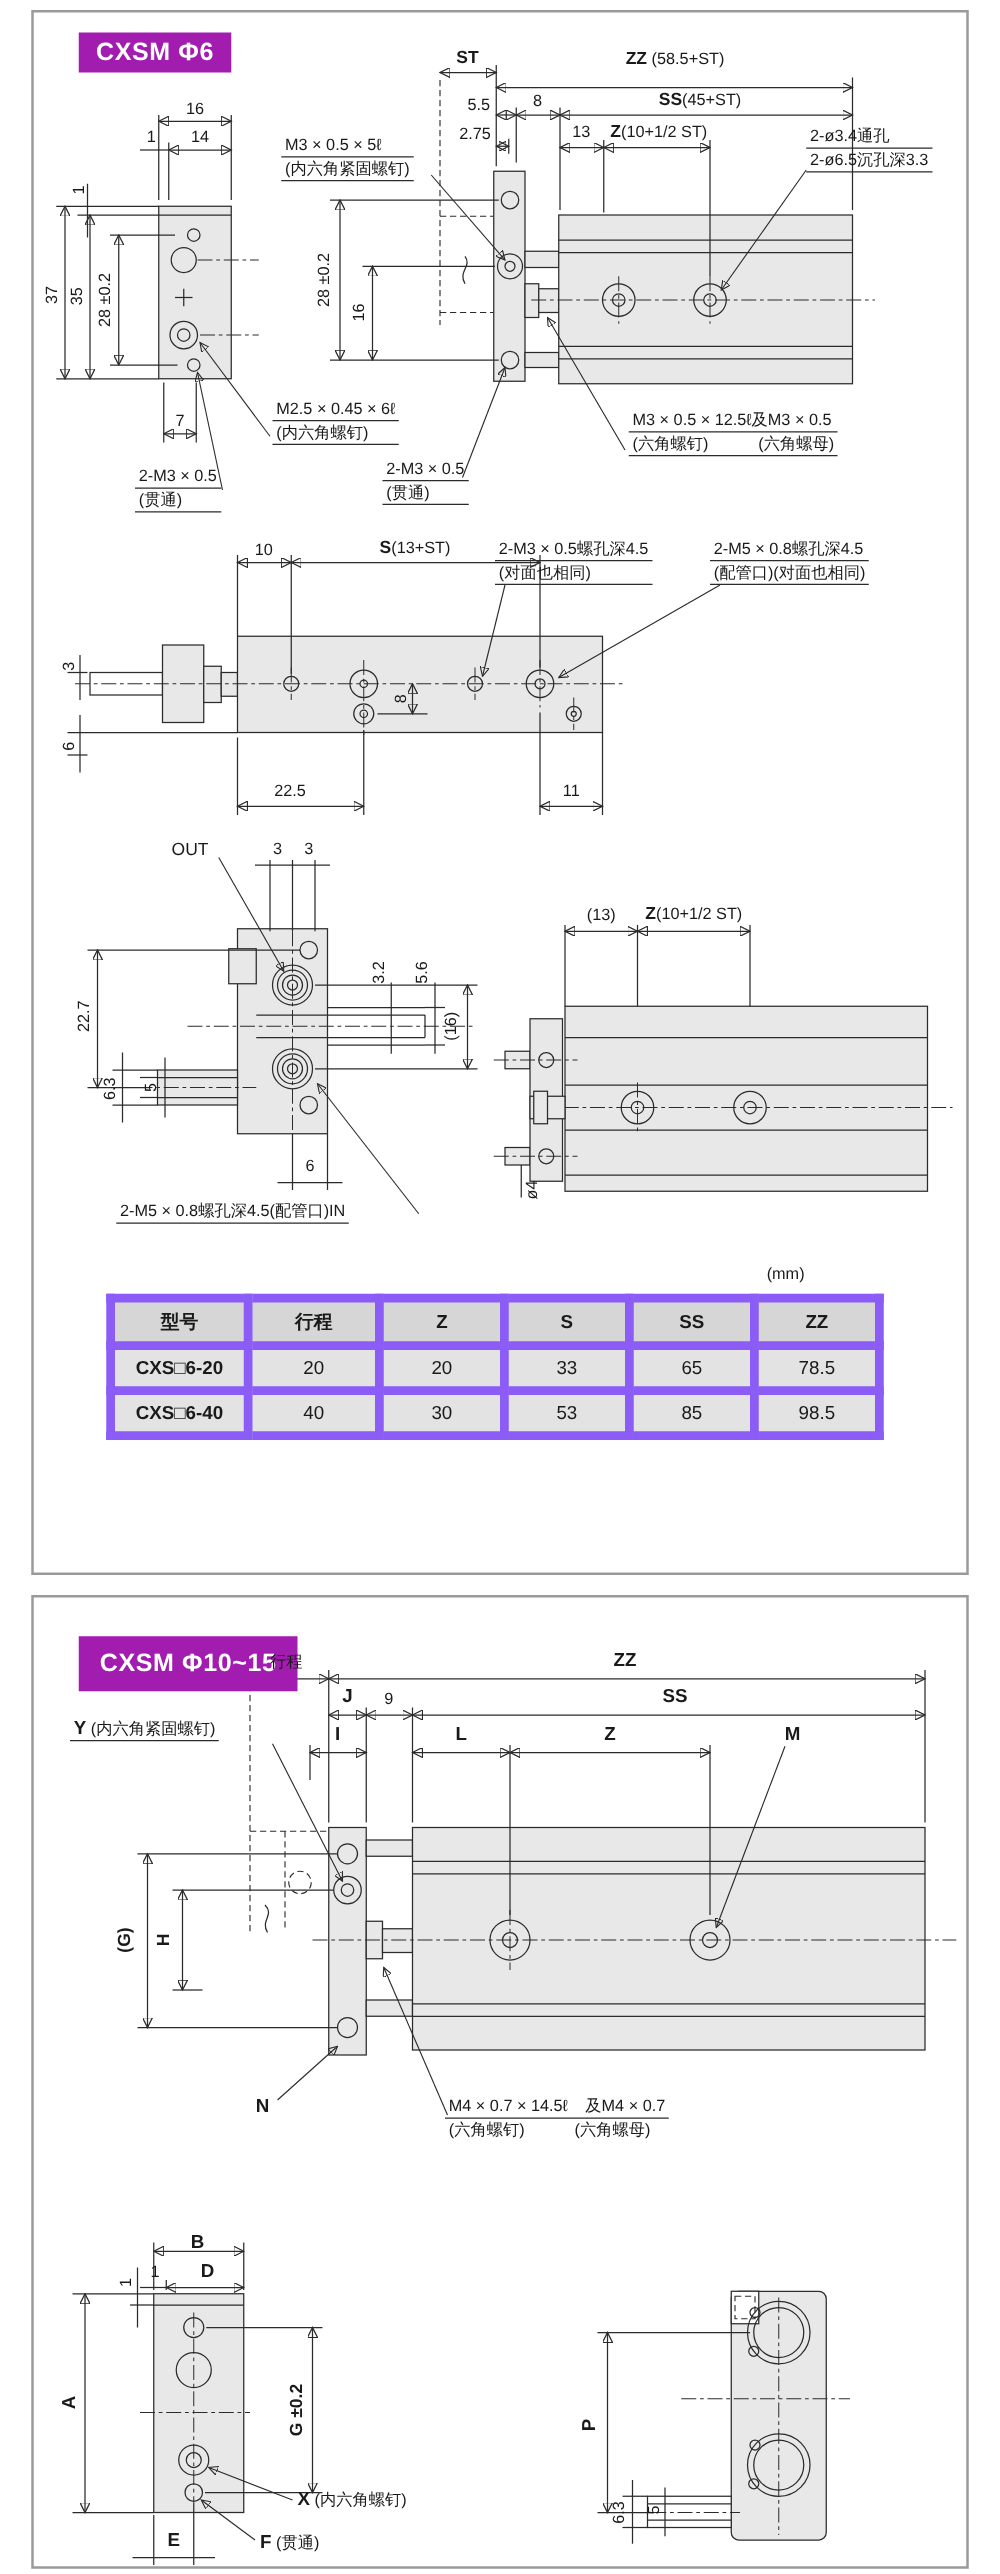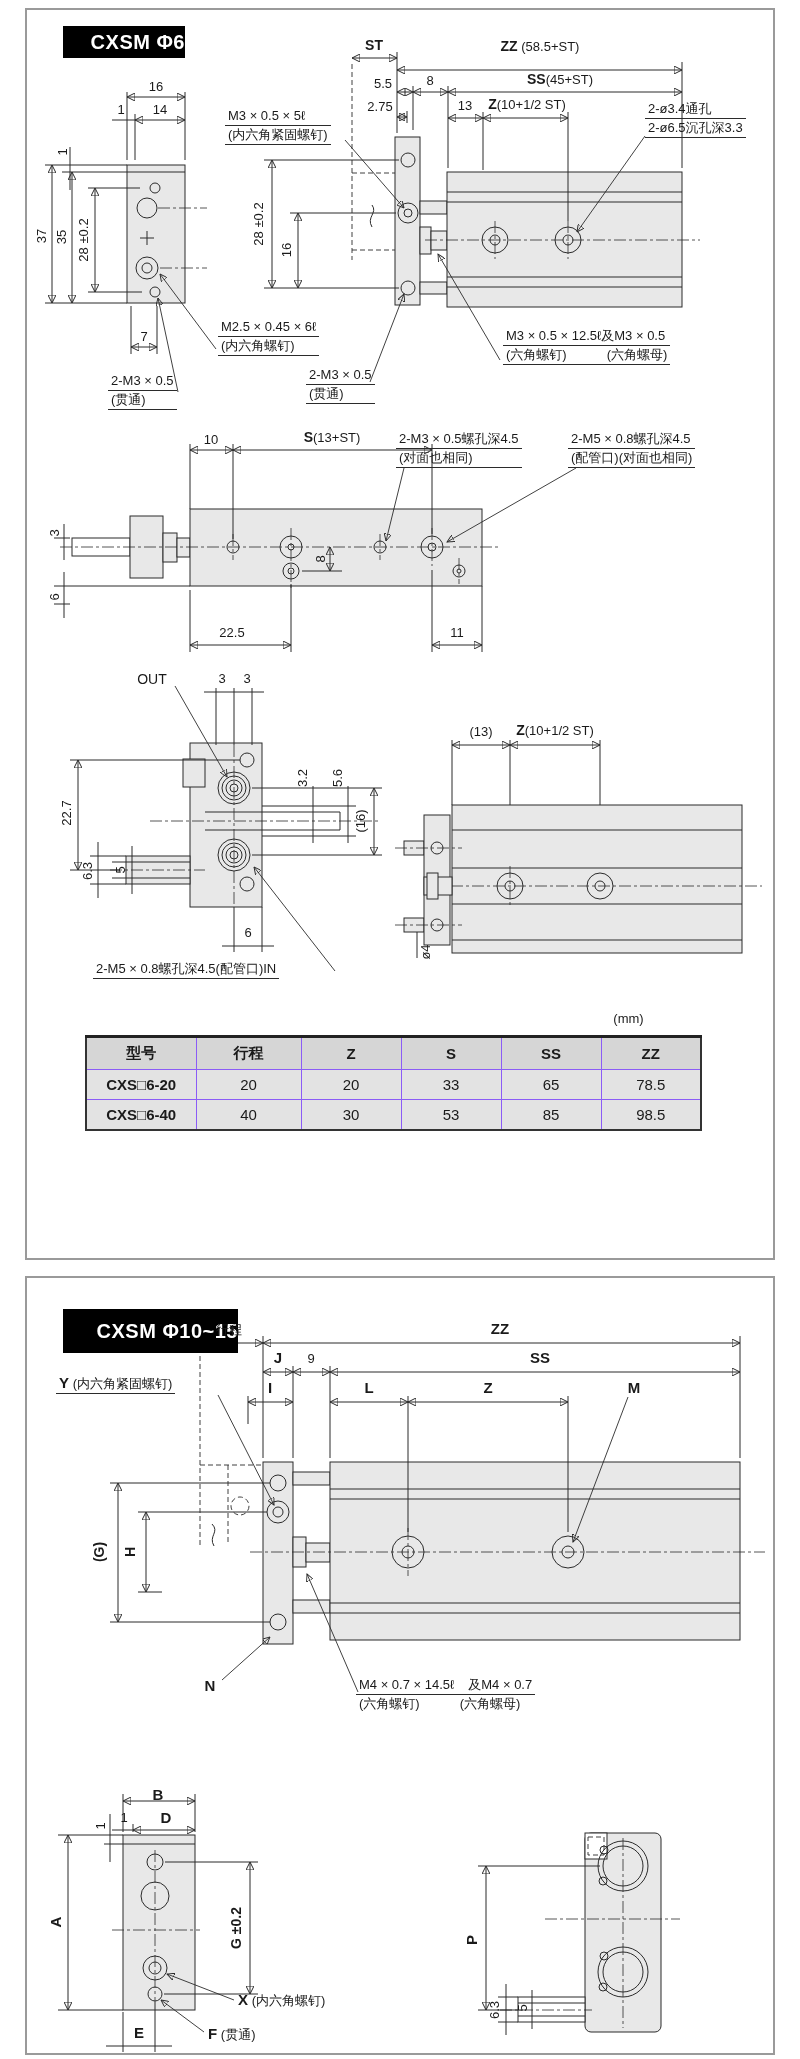--- a/index.html
+++ b/index.html
@@ -7,34 +7,34 @@
   .panel{position:absolute;left:25px;width:750px;border:2px solid #9a9a9a;background:#fff;z-index:0;box-sizing:border-box}
   #panel-1{top:8px;height:1252px}
   #panel-2{top:1276px;height:779px}
   #dwg{position:absolute;left:0;top:0;z-index:1}
   #dwg line,#dwg path,#dwg rect,#dwg circle{stroke:#2b2b2b;stroke-width:1;fill:none}
   #dwg .fill{fill:#e8e8e8}
   #dwg .wfill{fill:#fff}
   #dwg .cl{stroke-dasharray:12 3 3 3;stroke-width:.8}
   #dwg .dsh{stroke-dasharray:5 3;stroke-width:.9}
   #dwg .ldr{stroke-width:.9}
-  .badge{position:absolute;background:#000000;color:#fff;font-weight:700;font-size:20px;display:flex;align-items:center;justify-content:flex-end;z-index:2;letter-spacing:.5px}
+  .badge{position:absolute;background:#a21caf;color:#fff;font-weight:700;font-size:20px;display:flex;align-items:center;justify-content:center;z-index:2;letter-spacing:.5px}
   .lb{position:absolute;font-size:13px;white-space:nowrap;z-index:2;line-height:1.1}
   .c{transform:translate(-50%,-50%)}
   .v{transform:translate(-50%,-50%) rotate(-90deg)}
   .b{font-weight:700}
   .f14{font-size:14px}
   .f15{font-size:15px}
   .lead{position:absolute;font-size:13px;line-height:17px;white-space:nowrap;z-index:2}
   .lead .u{display:block;border-bottom:1.2px solid #2b2b2b;padding:0 3px 1px}
   .lead .nu{display:block;padding:0 3px 1px}
   .gap14{margin-left:14px}
   .gap40{margin-left:40px}
   table.dims{position:absolute;left:85px;top:1035px;border-collapse:collapse;z-index:2;font-size:15px;border:2px solid #333;border-top:3px solid #222}
-  table.dims th,table.dims td{border:1px solid #8b5cf6;text-align:center;height:29px;padding:0}
+  table.dims th,table.dims td{border:7px solid #8b5cf6;text-align:center;height:29px;padding:0}
   table.dims thead th{background:#d6d6d6;height:31px}
   table.dims .mod{font-weight:700}
   table.dims tr.alt td{background:#e3e3e3}
 </style>
 </head>
 <body>
 
 <div class="panel" id="panel-1"></div>
 <div class="panel" id="panel-2"></div>
 

